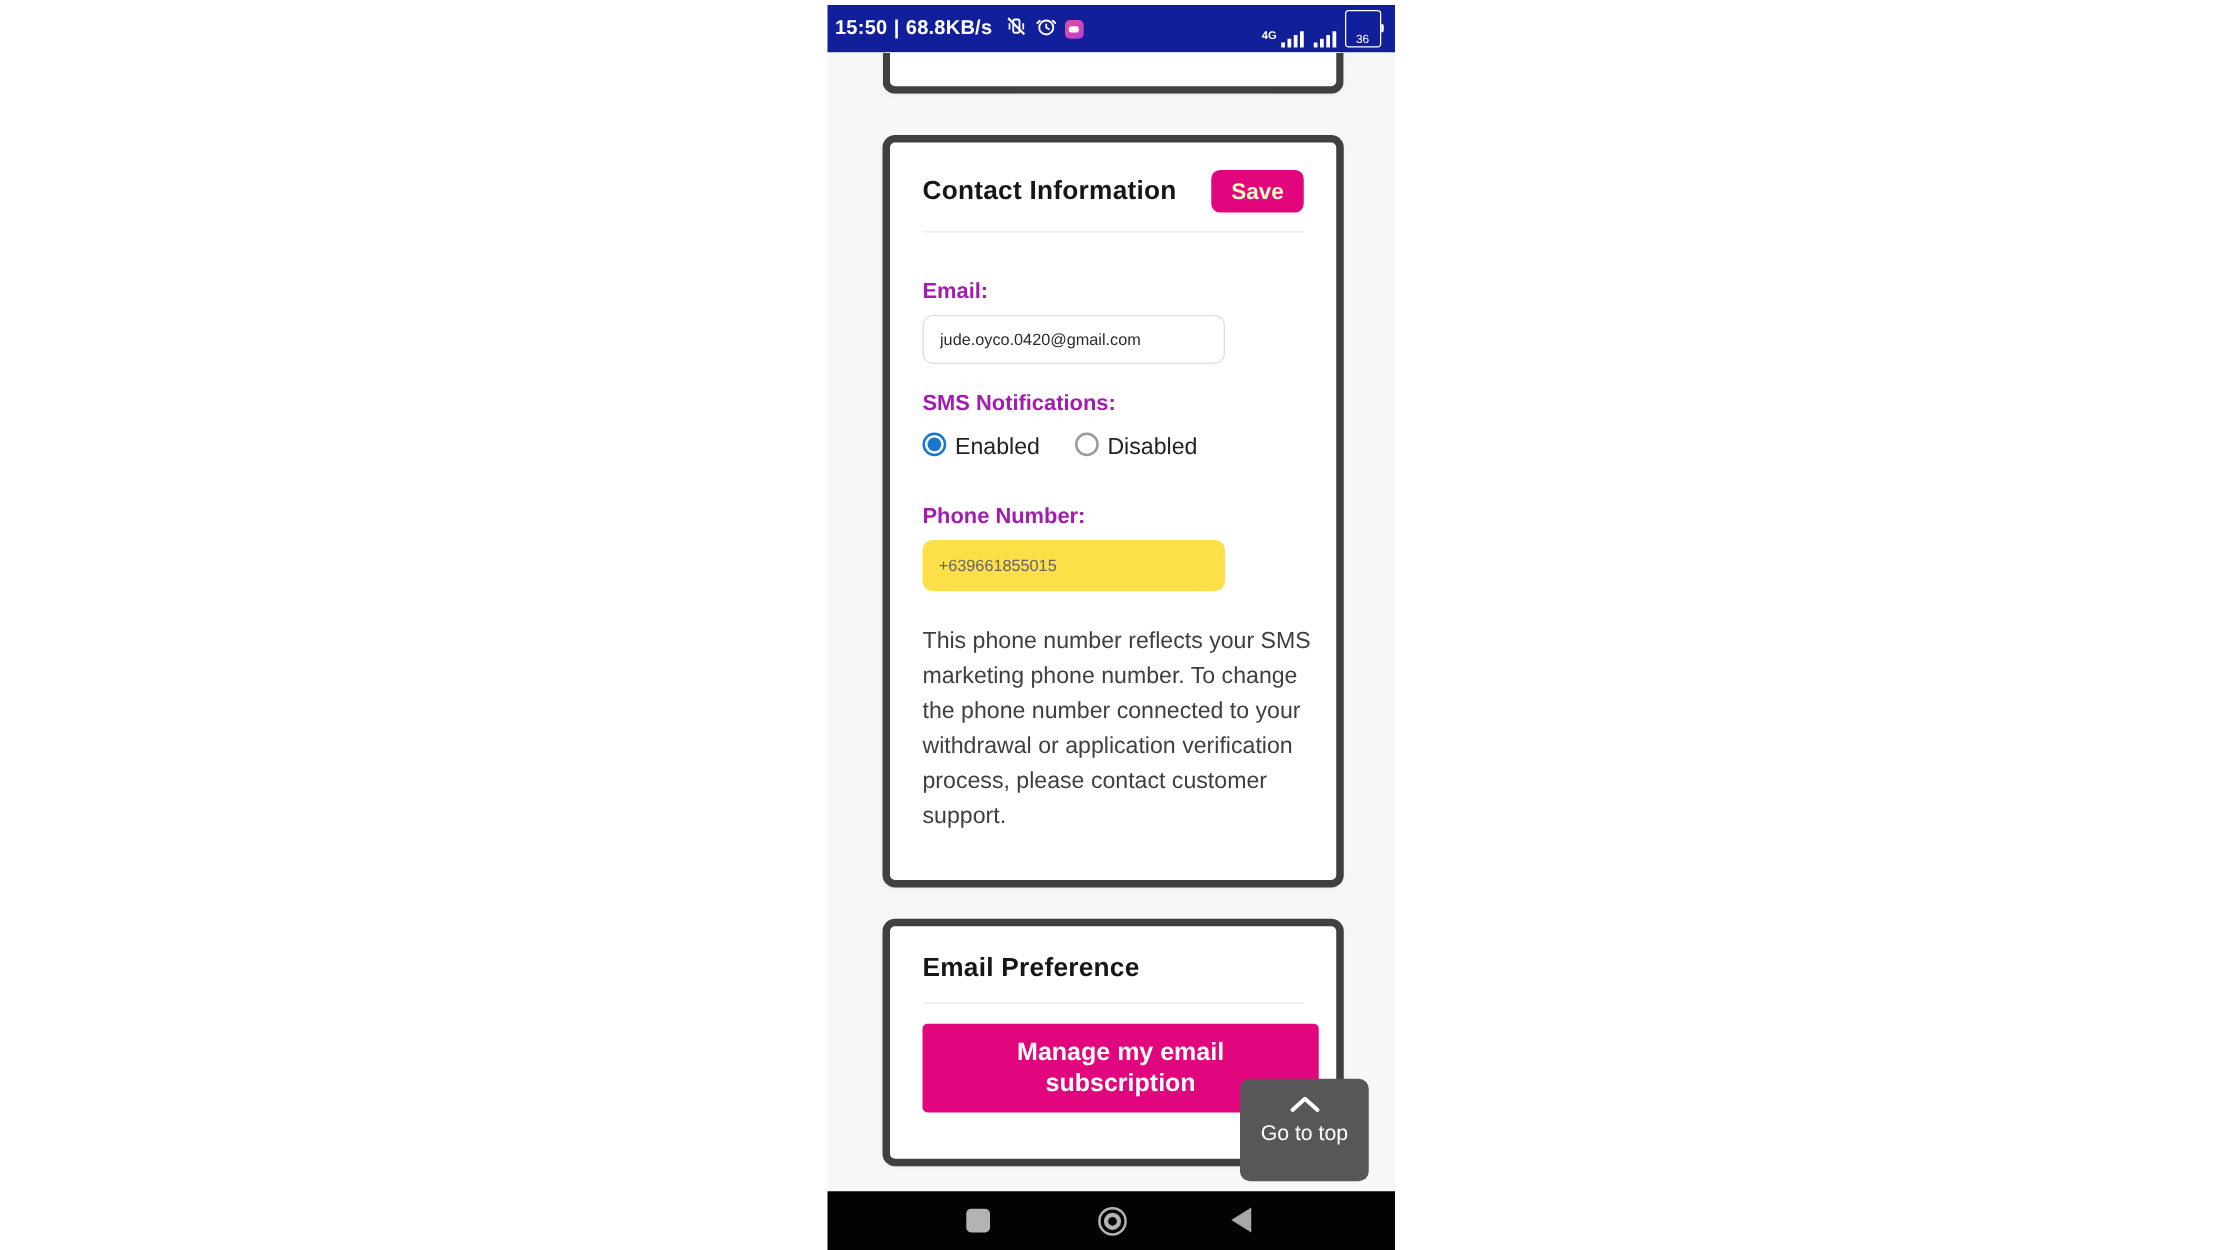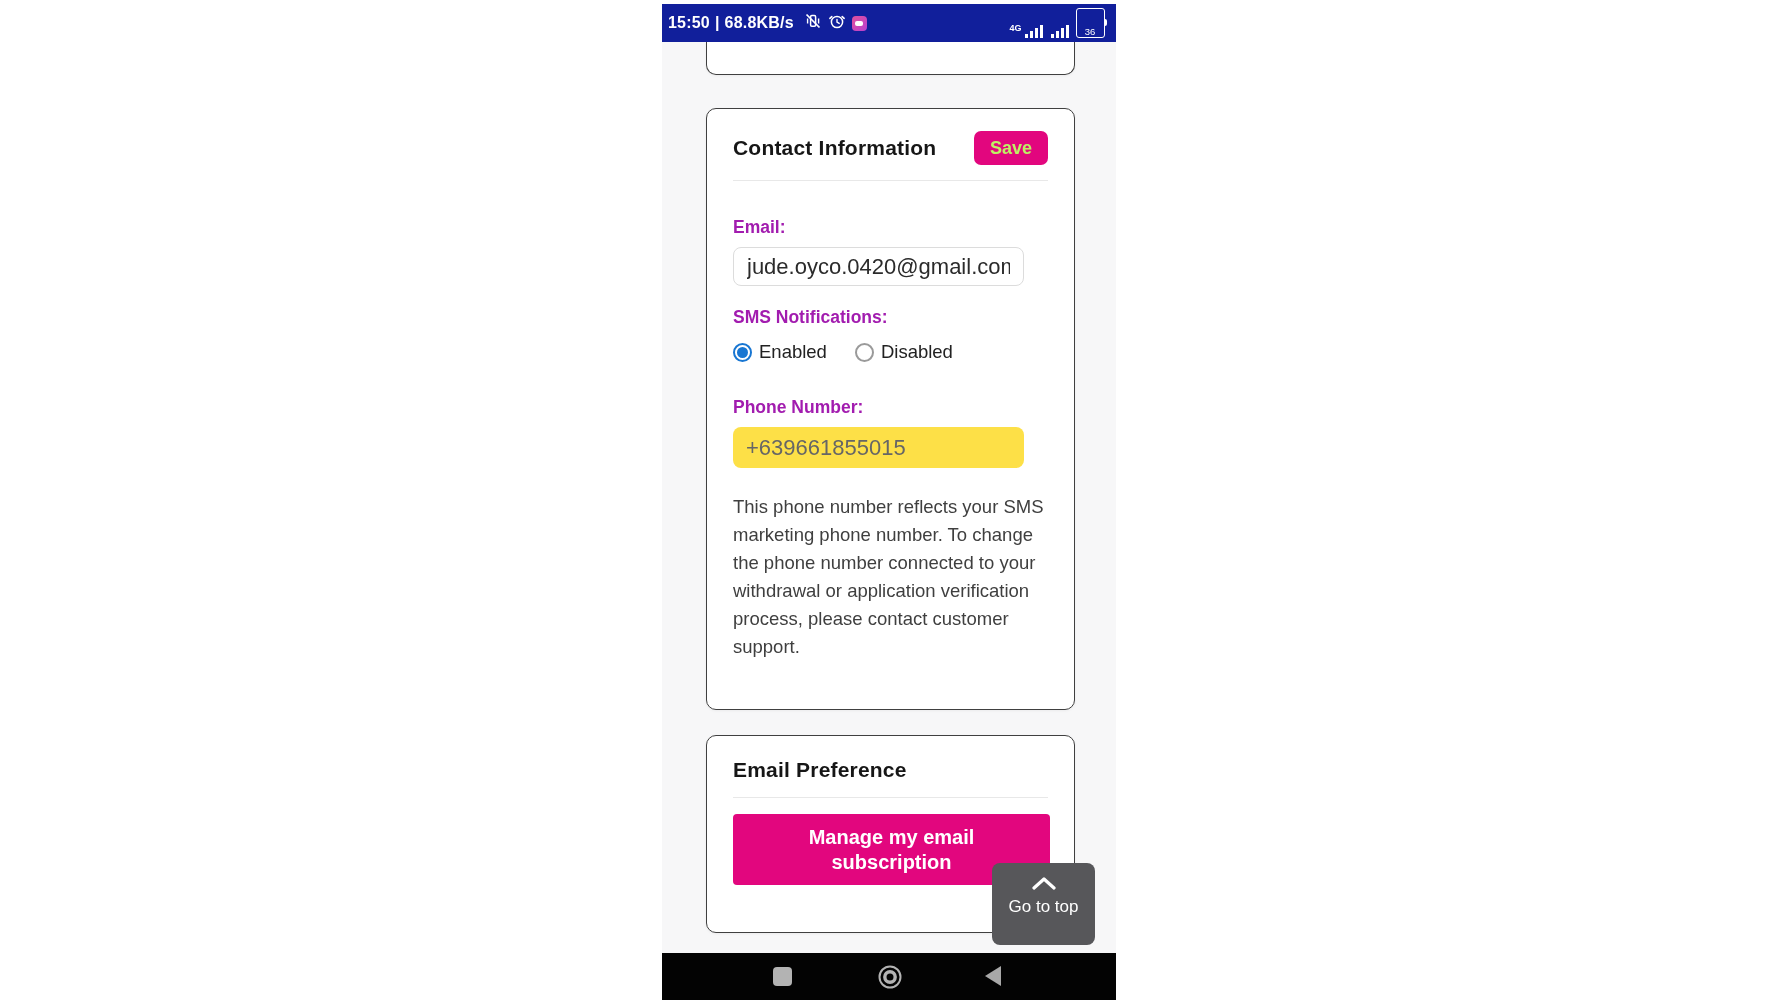--- a/index.html
+++ b/index.html
@@ -23,43 +23,43 @@
   .battery { display:flex; align-items:center; margin-bottom:1px; }
   .bat-body { width:29px; height:30px; border:1.5px solid #fff; border-radius:3px;
               display:flex; align-items:flex-end; justify-content:center;
               font-size:9.5px; font-weight:400; color:#fff; }
   .bat-nub { width:2.5px; height:7px; background:#fff; border-radius:0 2px 2px 0; }
 
   
   .page { position:absolute; left:0; top:42px; width:100%; height:911px; background:#f7f7f8; }
 
   .card { position:absolute; left:44px; width:369px; background:#fff;
-          border:1px solid #404040; border-radius:10px;
+          border:6px solid #404040; border-radius:10px;
           box-shadow:0 1px 3px rgba(0,0,0,0.05); }
   .card-partial { top:0; height:33px; border-top:none; border-radius:0 0 10px 10px; }
   .card-contact { top:66px; height:602px; padding:22px 26px; }
   .card-email   { top:693px; height:198px; padding:22px 26px; }
 
   .card-head { display:flex; align-items:center; justify-content:space-between; }
   .card-title { font-size:21px; font-weight:700; color:#161616; letter-spacing:.2px; }
   .divider { height:1px; background:#e8e8e8; margin-top:15px; }
 
-  .btn-save { background:#e2067e; color:#bef264; border:none; border-radius:7px;
+  .btn-save { background:#e2067e; color:#fef9c3; border:none; border-radius:7px;
               font-family:inherit; font-size:18px; font-weight:700; padding:6px 16px; height:34px;
               cursor:pointer; }
 
   .field-label { font-size:17.5px; font-weight:700; color:#a21caf; }
   .lbl-email { margin-top:36px; }
-  .input { margin-top:9px; width:291px; height:39px; border:1px solid #dcdcdc; border-radius:8px;
-           background:#fff; font-family:inherit; font-size:22px; color:#2b2b2b; padding:14px 13px; display:block; }
+  .input { margin-top:9px; width:242px; height:39px; border:1px solid #dcdcdc; border-radius:8px;
+           background:#fff; font-family:inherit; font-size:13px; color:#2b2b2b; padding:14px 13px; display:block; }
   .input-disabled { background:#fde047; border:none; color:#666; height:41px; }
 
   .lbl-sms { margin-top:21px; }
   .radio-row { margin-top:13px; display:flex; align-items:center; gap:28px; }
-  .radio-opt { display:flex; align-items:center; gap:7px; font-size:18.5px; color:#222; cursor:pointer; }
+  .radio-opt { display:flex; align-items:flex-start; gap:7px; font-size:18.5px; color:#222; cursor:pointer; }
   .radio { width:19px; height:19px; border-radius:50%; border:2px solid #9a9a9a; background:#fff;
            display:flex; align-items:center; justify-content:center; }
   .radio.checked { border-color:#1876d2; }
   .radio.checked i { display:block; width:11px; height:11px; border-radius:50%; background:#1876d2; }
 
   .lbl-phone { margin-top:34px; }
   .help-text { margin-top:25px; width:318px; font-size:18.5px; line-height:28px; color:#3f3f3f; }
 
   .btn-manage { margin-top:16px; width:317px; height:71px; background:#e2067e; border:none; border-radius:4px;
                 color:#fff; font-family:inherit; font-size:20px; font-weight:700; line-height:25px;

